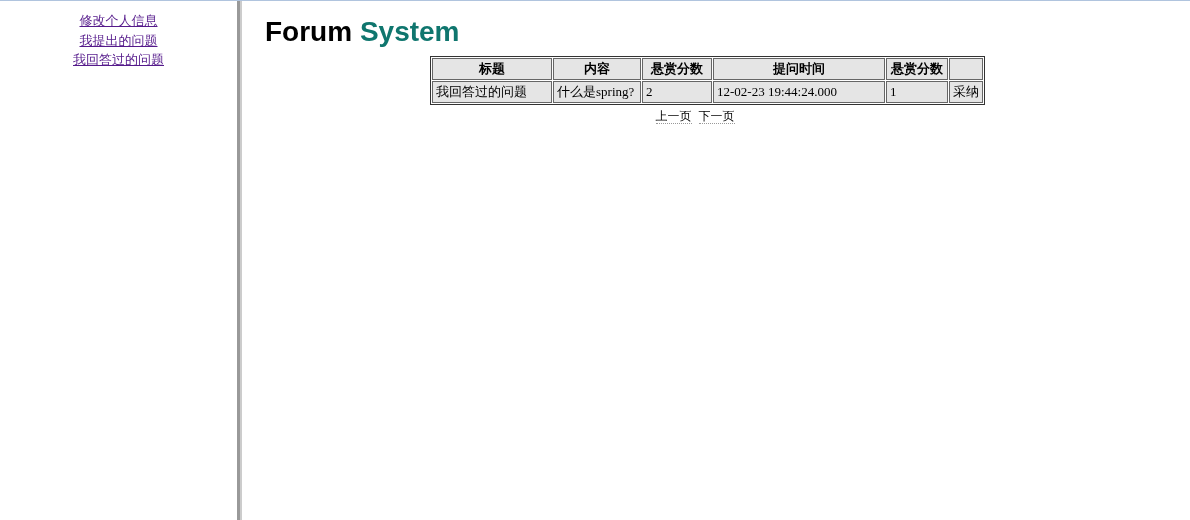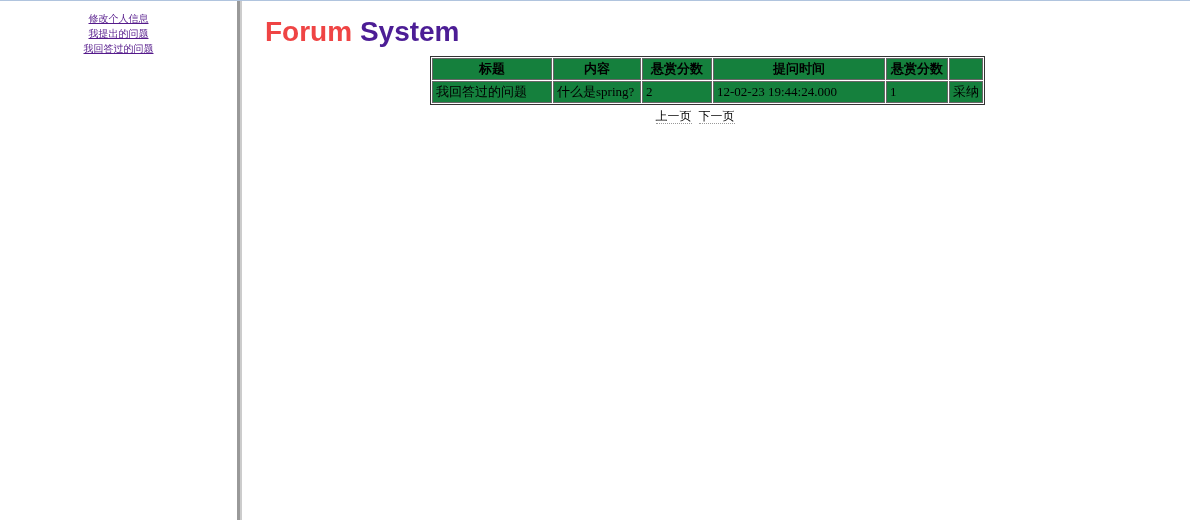--- a/index.html
+++ b/index.html
@@ -34,54 +34,54 @@
       top: 0;
       bottom: 0;
       width: 2px;
       background: #ccc;
     }
     .sidebar a {
       display: block;
       color: #551a8b;
       text-decoration: underline;
       line-height: 1.5;
-      font-size: 10px;
+      font-size: 13px;
     }
     .main {
       flex: 1;
       padding: 15px 0 0 25px;
       position: relative;
     }
     .title {
       font-family: Arial, sans-serif;
       font-size: 28px;
       font-weight: bold;
       margin-bottom: 8px;
     }
     .title-forum {
-      color: #ef4444;
+      color: #000000;
     }
     .title-system {
-      color: #4c1d95;
+      color: #0f766e;
     }
     .table-wrapper {
       margin-left: 165px;
     }
     table {
       border-collapse: separate;
       border-spacing: 1px;
       border: 1px solid #333;
     }
     th, td {
       border: 1px solid #666;
       padding: 1px 3px;
       font-size: 13px;
       text-align: left;
       white-space: nowrap;
-      background: #15803d;
+      background: #e5e5e5;
     }
     th {
       font-weight: bold;
       text-align: center;
     }
     .th-title { width: 120px; }
     .th-content { width: 88px; }
     .th-bounty { width: 70px; }
     .th-time { width: 172px; }
     .th-clicks { width: 62px; }

